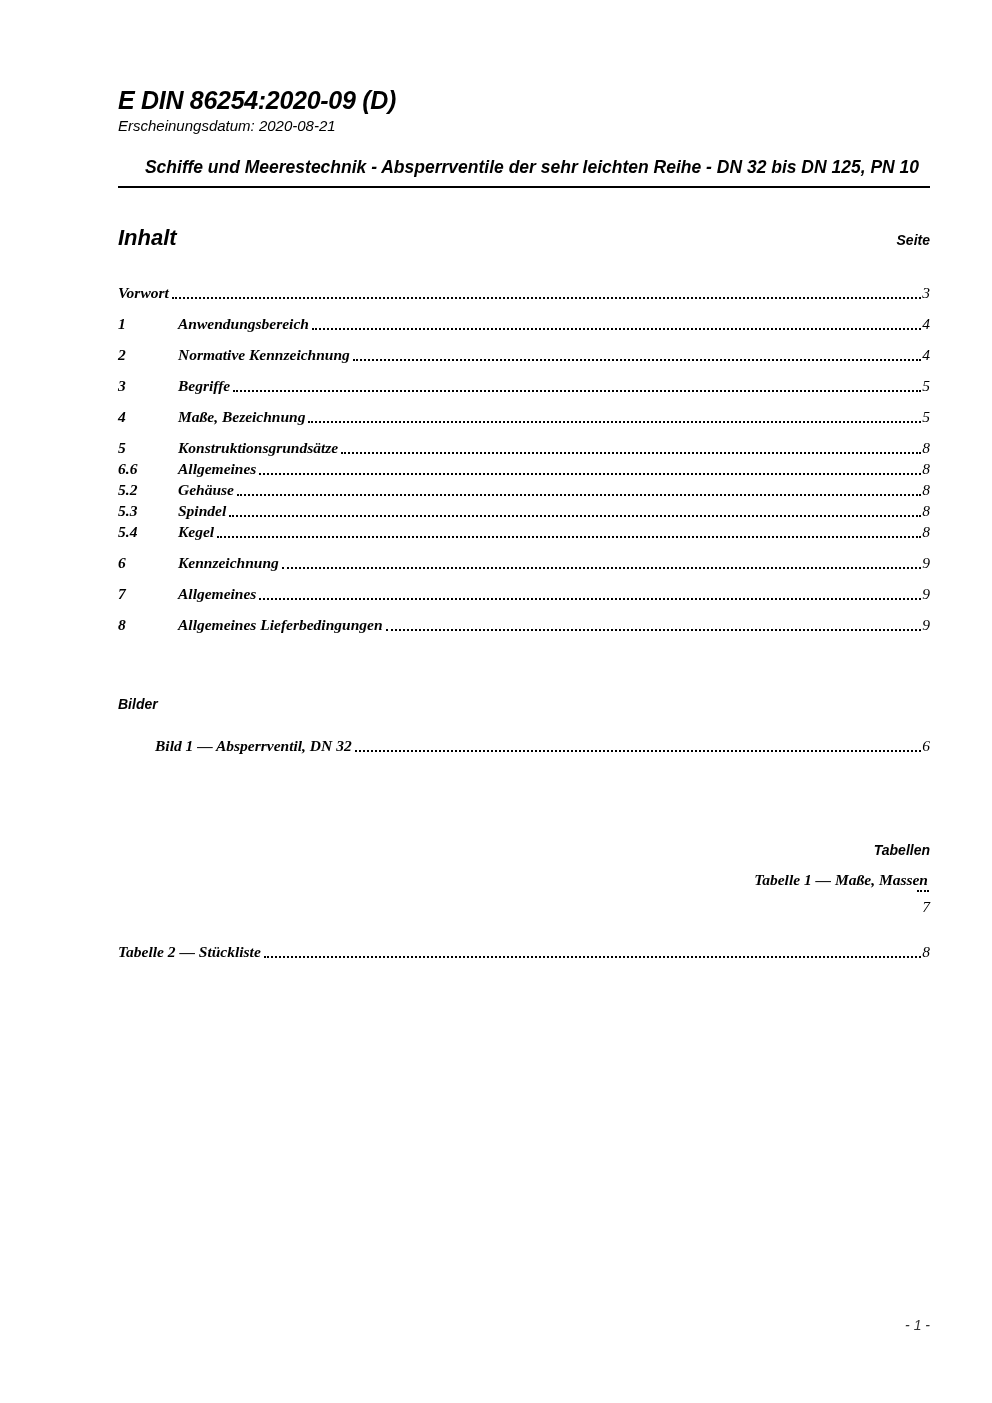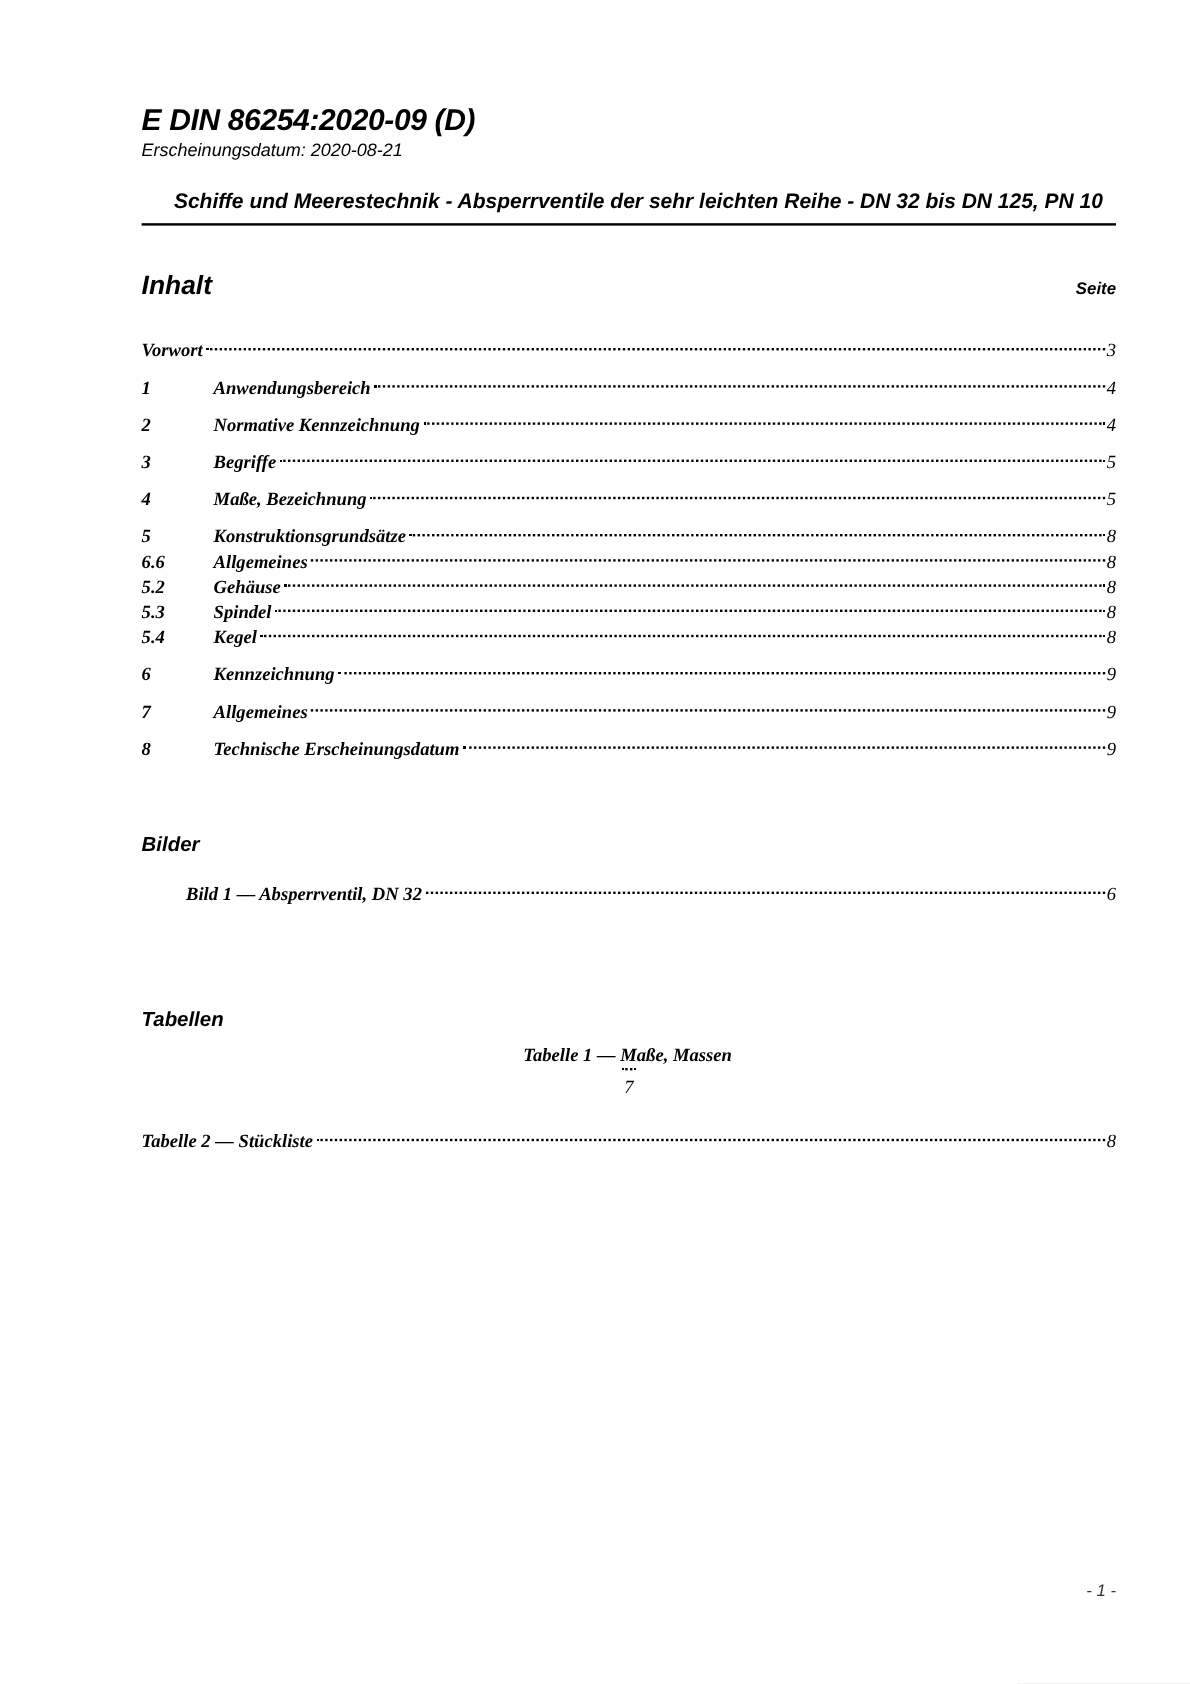--- a/index.html
+++ b/index.html
@@ -22,37 +22,37 @@
     font-family:"Liberation Sans", sans-serif;font-weight:bold;
     font-size:17.5px;line-height:23px;margin:21px 0 0 16px;text-align:center;
   }
   .title-rule{border:none;border-top:2px solid #000;margin:7px 0 0 0;}
   .toc-head{
     display:flex;justify-content:space-between;align-items:baseline;margin-top:37px;
   }
   .toc-heading{font-family:"Liberation Sans", sans-serif;font-weight:bold;font-size:22px;}
   .page-col-label{font-family:"Liberation Sans", sans-serif;font-weight:bold;font-size:14px;}
   .toc{margin-top:31px;font-size:15.5px;font-weight:bold;}
-  .row{display:flex;align-items:center;line-height:21px;}
+  .row{display:flex;align-items:flex-end;line-height:21px;}
   .row.top{margin-top:10px;}
   .row:first-child{margin-top:0;}
   .num{width:60px;flex:0 0 60px;}
   .lbl{flex:0 0 auto;white-space:nowrap;padding-right:2px;}
   .dots{
     flex:1 1 auto;min-width:12px;
     border-bottom:2px dotted #000;
     margin:0 1px 4px 1px;
   }
   .pg{flex:0 0 auto;font-weight:normal;}
   .section-heading{
-    font-family:"Liberation Sans", sans-serif;font-weight:bold;font-size:17px;line-height:18px;
+    font-family:"Liberation Sans", sans-serif;font-weight:bold;font-size:14px;line-height:18px;
   }
   .bilder-heading{margin-top:60px;}
   .bild-row{margin-top:22px;margin-left:37px;}
-  .tabellen-heading{margin-top:85px;}
+  .tabellen-heading{margin-top:85px;text-align:right;}
   .tabelle-row-1{margin-top:10px;flex-direction:column;}
   .tabelle-row-2{margin-top:24px;}
   .list-row{font-size:15.5px;font-weight:bold;}
   .footer-page{
     position:absolute;top:1317px;right:62px;
     font-family:"Liberation Sans", sans-serif;font-size:14px;color:#333;
   }
 </style>
 </head>
 <body>
@@ -150,21 +150,21 @@
 
       <div class="row top">
         <span class="num">7</span>
         <span class="lbl">Allgemeines</span>
         <span class="dots"></span>
         <span class="pg">9</span>
       </div>
 
       <div class="row top">
         <span class="num">8</span>
-        <span class="lbl">Technische Erscheinungsdatum</span>
+        <span class="lbl">Allgemeines Lieferbedingungen</span>
         <span class="dots"></span>
         <span class="pg">9</span>
       </div>
 
     </nav>
 
     <div class="section-heading bilder-heading">Bilder</div>
 
     <div class="row list-row bild-row">
       <span class="lbl">Bild 1 — Absperrventil, DN 32</span>

